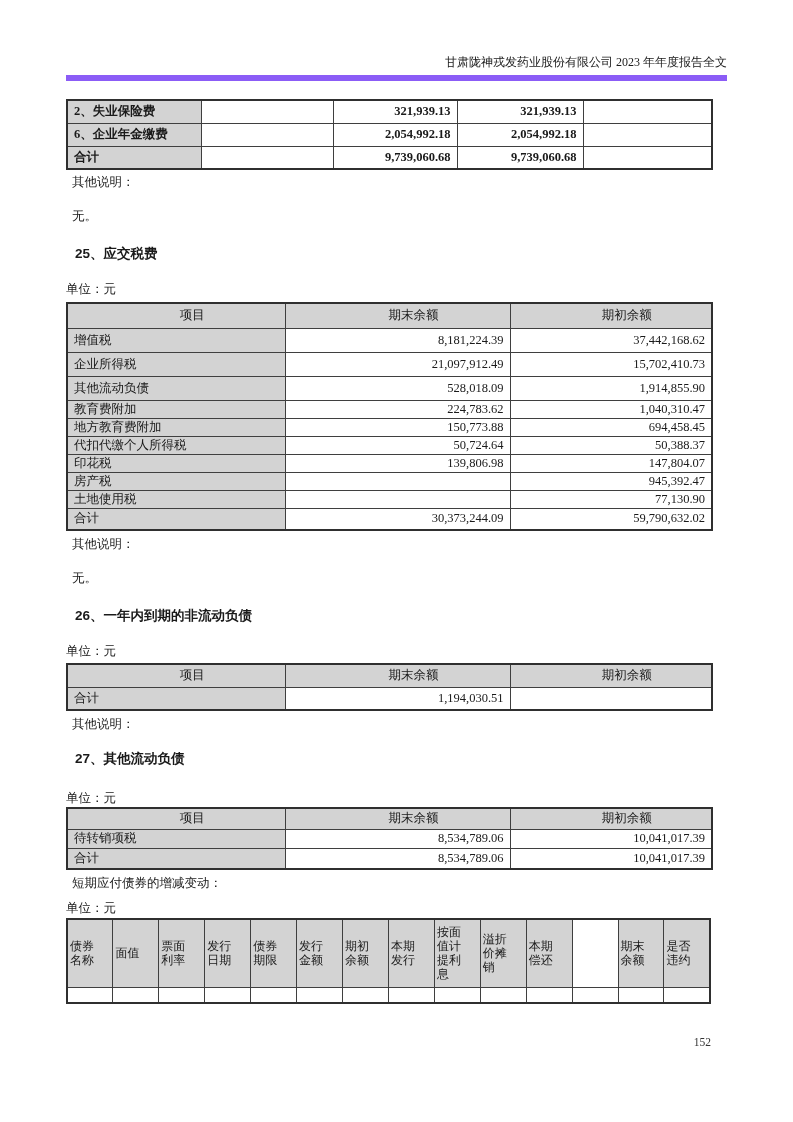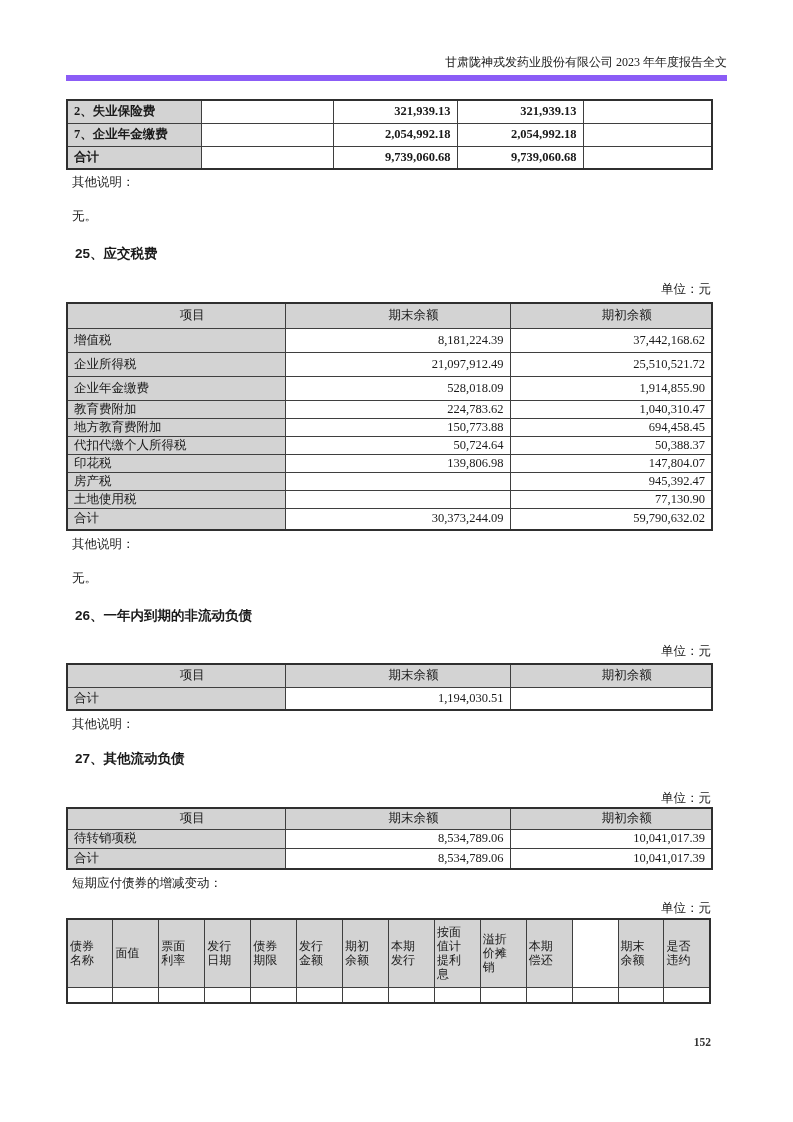--- a/index.html
+++ b/index.html
@@ -40,21 +40,21 @@
   .num { text-align: right; }
   .center { text-align: center; padding-left: 38px; }
 
   .top-table { margin-top: 18px; }
   .top-table tr { height: 23px; font-weight: bold; }
 
   .note { margin-top: 5px; font-size: 12.5px; line-height: 15px; margin-left: 6px; }
   .none-text { margin-top: 19px; font-size: 12.5px; line-height: 15px; margin-left: 6px; }
   .sec-title { margin-top: 22px; font-size: 13.5px; font-weight: bold; line-height: 16px; margin-left: 9px;
                font-family: "Liberation Sans", "DejaVu Sans", sans-serif; }
-  .unit-row { width: 645px; text-align: right; font-size: 12.5px; line-height: 14px; margin-top: 20px; }
+  .unit-row { width: 645px; text-align: left; font-size: 12.5px; line-height: 14px; margin-top: 20px; }
 
   .t25 { margin-top: 6px; }
   .t25 tr.hrow   { height: 25px; }
   .t25 tr.r-tall { height: 24px; }
   .t25 tr.r-short{ height: 16px; padding-left: 28px; }
   .t25 tr.r-sum  { height: 22px; }
 
   .note2 { margin-top: 6px; }
   .title26 { margin-top: 22px; }
   .t26 { margin-top: 5px; }
@@ -81,21 +81,20 @@
   }
   .bond tr.erow { height: 16px; }
 
   .page-number {
     margin-top: 32px;
     width: 661px;
     text-align: right;
     padding-right: 16px;
     font-size: 11.5px;
     color: #333;
-    font-weight: bold;
   }
 </style>
 </head>
 <body>
 
 <div class="content">
 
   <div class="page-header">
     <span>甘肃陇神戎发药业股份有限公司 2023 年年度报告全文</span>
   </div>
@@ -110,21 +109,21 @@
       </colgroup>
     <tbody>
         <tr>
       <td class="gray">2、失业保险费</td>
       <td></td>
       <td class="num">321,939.13</td>
       <td class="num">321,939.13</td>
       <td></td>
     </tr>
     <tr>
-      <td class="gray">7、企业年金缴费</td>
+      <td class="gray">6、企业年金缴费</td>
       <td></td>
       <td class="num">2,054,992.18</td>
       <td class="num">2,054,992.18</td>
       <td></td>
     </tr>
     <tr>
       <td class="gray">合计</td>
       <td></td>
       <td class="num">9,739,060.68</td>
       <td class="num">9,739,060.68</td>
@@ -152,24 +151,24 @@
       <td class="gray center">期初余额</td>
     </tr>
     <tr class="r-tall">
       <td class="gray">增值税</td>
       <td class="num">8,181,224.39</td>
       <td class="num">37,442,168.62</td>
     </tr>
     <tr class="r-tall">
       <td class="gray">企业所得税</td>
       <td class="num">21,097,912.49</td>
-      <td class="num">25,510,521.72</td>
+      <td class="num">15,702,410.73</td>
     </tr>
     <tr class="r-tall">
-      <td class="gray">企业年金缴费</td>
+      <td class="gray">其他流动负债</td>
       <td class="num">528,018.09</td>
       <td class="num">1,914,855.90</td>
     </tr>
     <tr class="r-short">
       <td class="gray">教育费附加</td>
       <td class="num">224,783.62</td>
       <td class="num">1,040,310.47</td>
     </tr>
     <tr class="r-short">
       <td class="gray">地方教育费附加</td>

